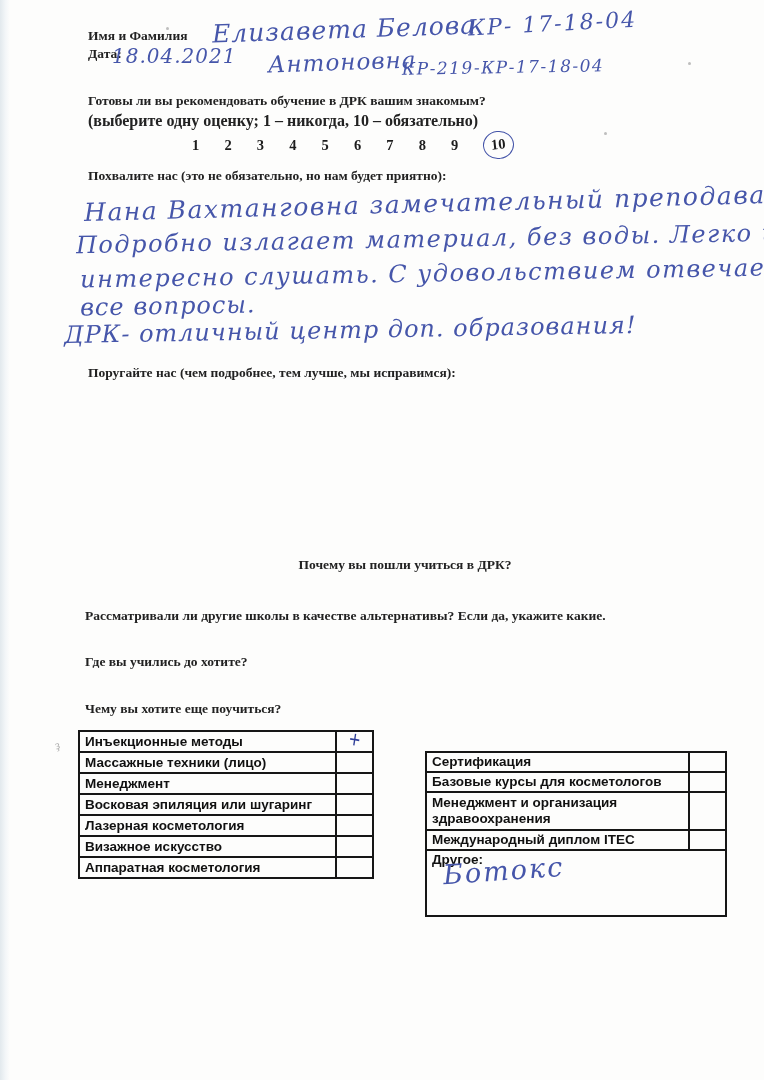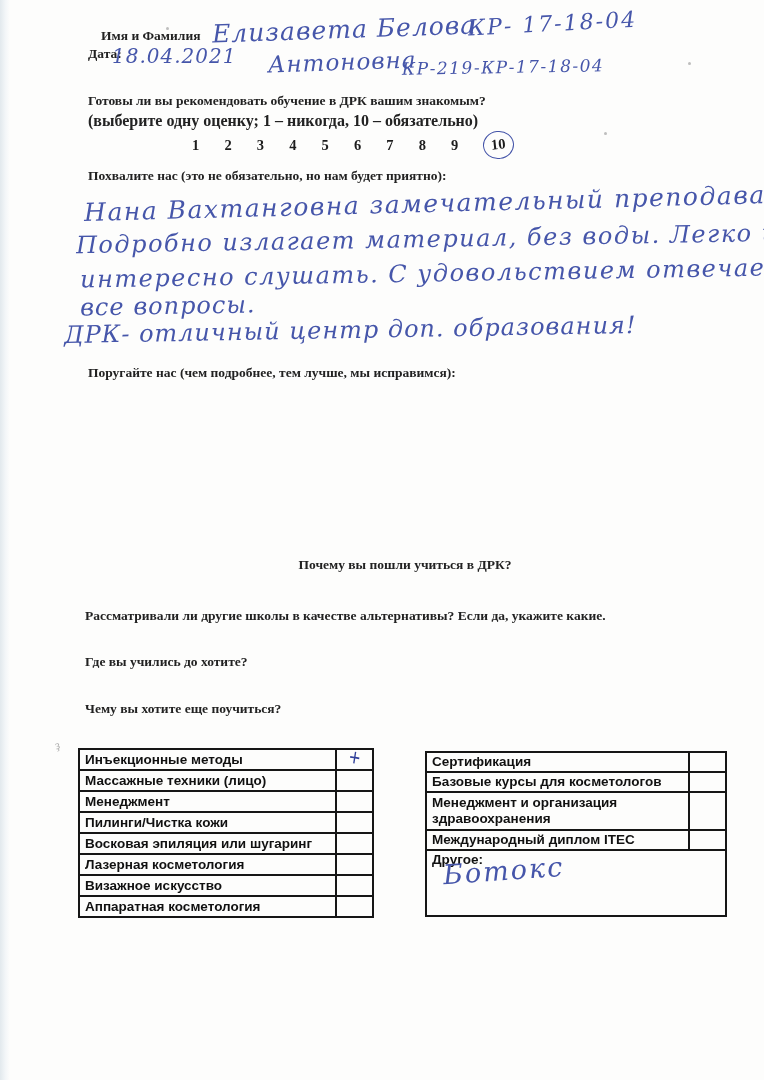--- a/index.html
+++ b/index.html
@@ -33,41 +33,41 @@
   .h-l1{left:84px;top:190px;font-size:25px;transform:rotate(-1.5deg);letter-spacing:1.5px;}
   .h-l2{left:76px;top:227px;font-size:24px;transform:rotate(-1deg);letter-spacing:1.5px;}
   .h-l3{left:80px;top:261px;font-size:24px;transform:rotate(-1deg);letter-spacing:1.5px;}
   .h-l4{left:80px;top:294px;font-size:24px;transform:rotate(-1deg);}
   .h-l5{left:64px;top:318px;font-size:24px;transform:rotate(-1deg);letter-spacing:1px;}
   .h-botox{left:443px;top:857px;font-size:27px;transform:rotate(-4deg);letter-spacing:2px;}
   
   table{border-collapse:collapse;table-layout:fixed;}
   .courses{font-family:"Liberation Sans", sans-serif;font-weight:700;font-size:13.5px;color:#111;}
   .courses td{border:2px solid #161616;padding:1px 4px 1px 5px;vertical-align:middle;}
-  .left-table{left:78px;top:748px;width:272px;}
+  .left-table{left:78px;top:730px;width:272px;}
   .left-table td.lbl{width:246px;height:17px;}
   .left-table td.chk{width:26px;text-align:center;}
   .right-table{left:425px;top:751px;width:278px;}
   .right-table td.lbl{width:252px;height:16px;line-height:1.15;}
   .right-table td.chk{width:26px;}
   .right-table td.other{height:62px;vertical-align:top;}
   .plus-mark{color:#2f3f99;font-size:19px;font-weight:400;display:inline-block;
     transform:rotate(9deg) scaleY(1.25);line-height:10px;}
 </style>
 </head>
 <body>
 
 <div class="abs scan-edge"></div>
 <div class="abs speck" style="left:166px;top:27px;"></div>
 <div class="abs speck" style="left:604px;top:132px;"></div>
 <div class="abs speck" style="left:688px;top:62px;"></div>
 <div class="abs speck" style="left:578px;top:332px;"></div>
 <div class="abs pencil-mark" style="left:55px;top:738px;">ҙ</div>
 
-<div class="abs p" style="left:101px;top:27px;text-align:right;">Имя и Фамилия</div>
+<div class="abs p" style="left:88px;top:27px;text-align:right;">Имя и Фамилия</div>
 <div class="abs p" style="left:88px;top:45px;">Дата:</div>
 
 <div class="abs hand h-name">Елизавета Белова</div>
 <div class="abs hand h-code1">КР- 17-18-04</div>
 <div class="abs hand h-date">18.04.2021</div>
 <div class="abs hand h-patro">Антоновна</div>
 <div class="abs hand h-code2">КР-219-КР-17-18-04</div>
 
 <div class="abs p" style="left:88px;top:92px;width:560px;">Готовы ли вы рекомендовать обучение в ДРК вашим знакомым?</div>
 <div class="abs p small" style="left:88px;top:110px;width:560px;">(выберите одну оценку; 1 – никогда, 10 – обязательно)</div>
@@ -107,24 +107,20 @@
   </tr>
   <tr>
     <td class="lbl">Массажные техники (лицо)</td>
     <td class="chk"><span></span></td>
   </tr>
   <tr>
     <td class="lbl">Менеджмент</td>
     <td class="chk"><span></span></td>
   </tr>
   <tr>
-    <td class="lbl">Пилинги/Чистка кожи</td>
-    <td class="chk"><span></span></td>
-  </tr>
-  <tr>
     <td class="lbl">Восковая эпиляция или шугаринг</td>
     <td class="chk"><span></span></td>
   </tr>
   <tr>
     <td class="lbl">Лазерная косметология</td>
     <td class="chk"><span></span></td>
   </tr>
   <tr>
     <td class="lbl">Визажное искусство</td>
     <td class="chk"><span></span></td>

